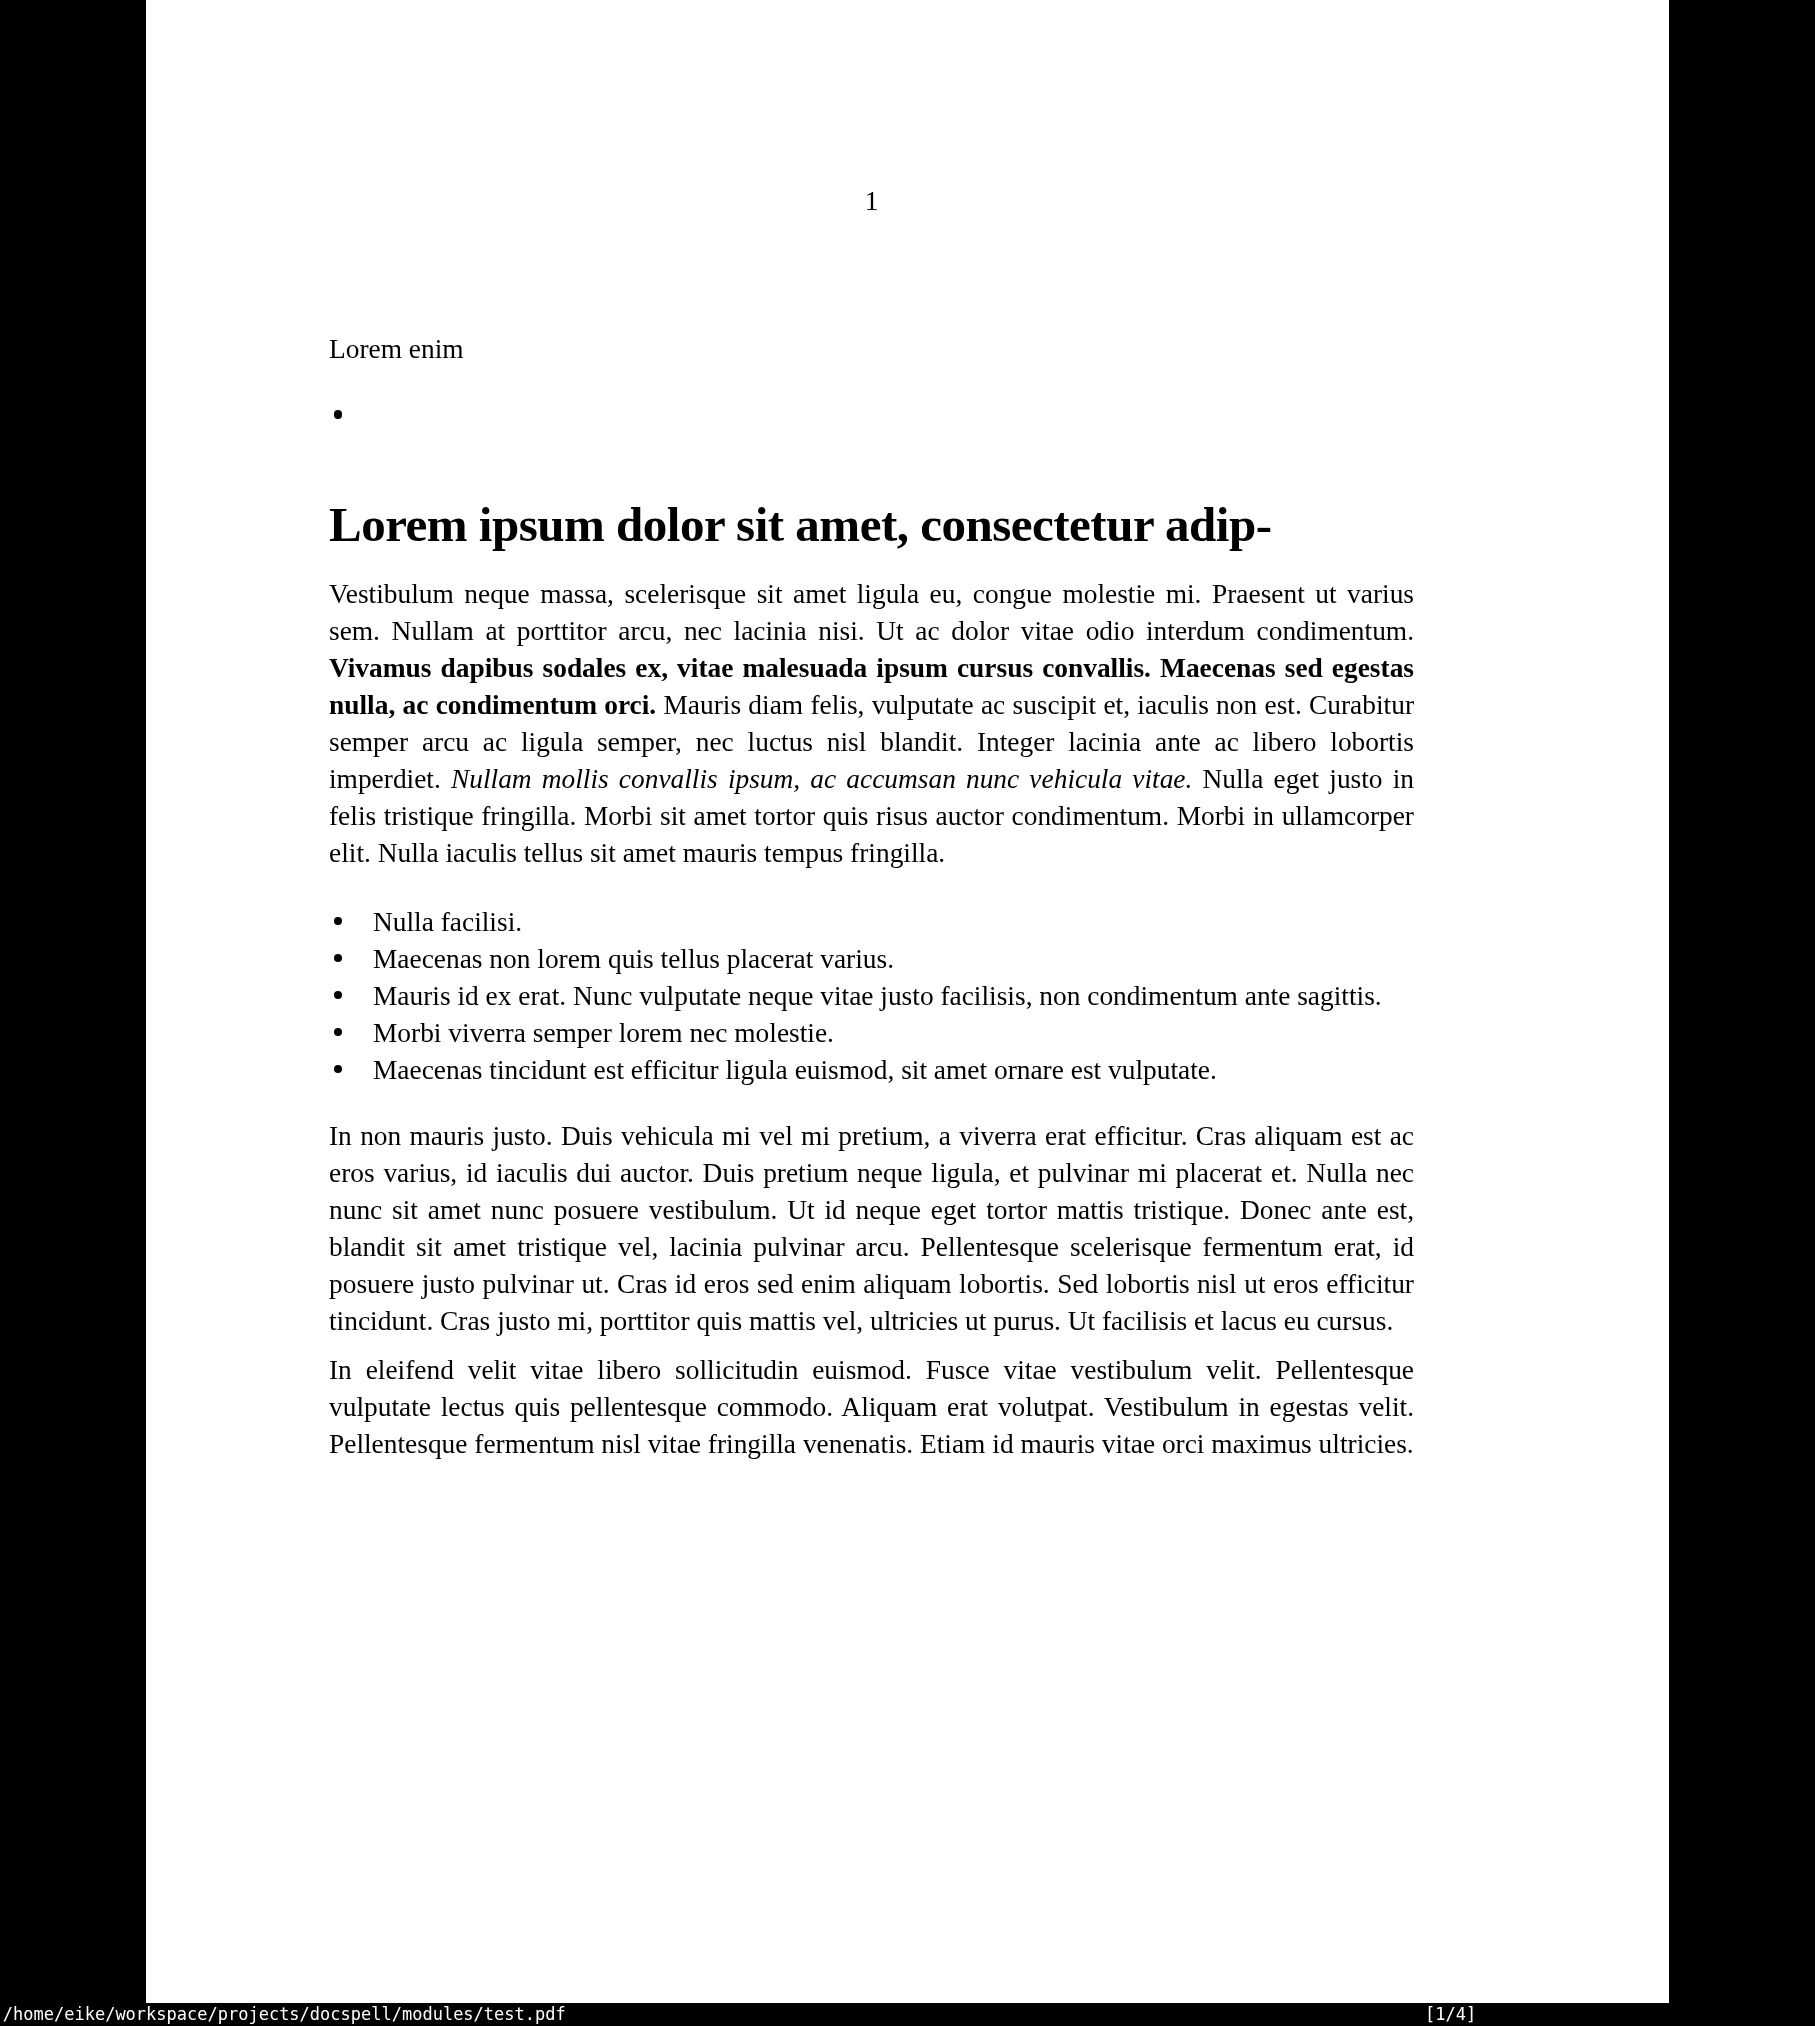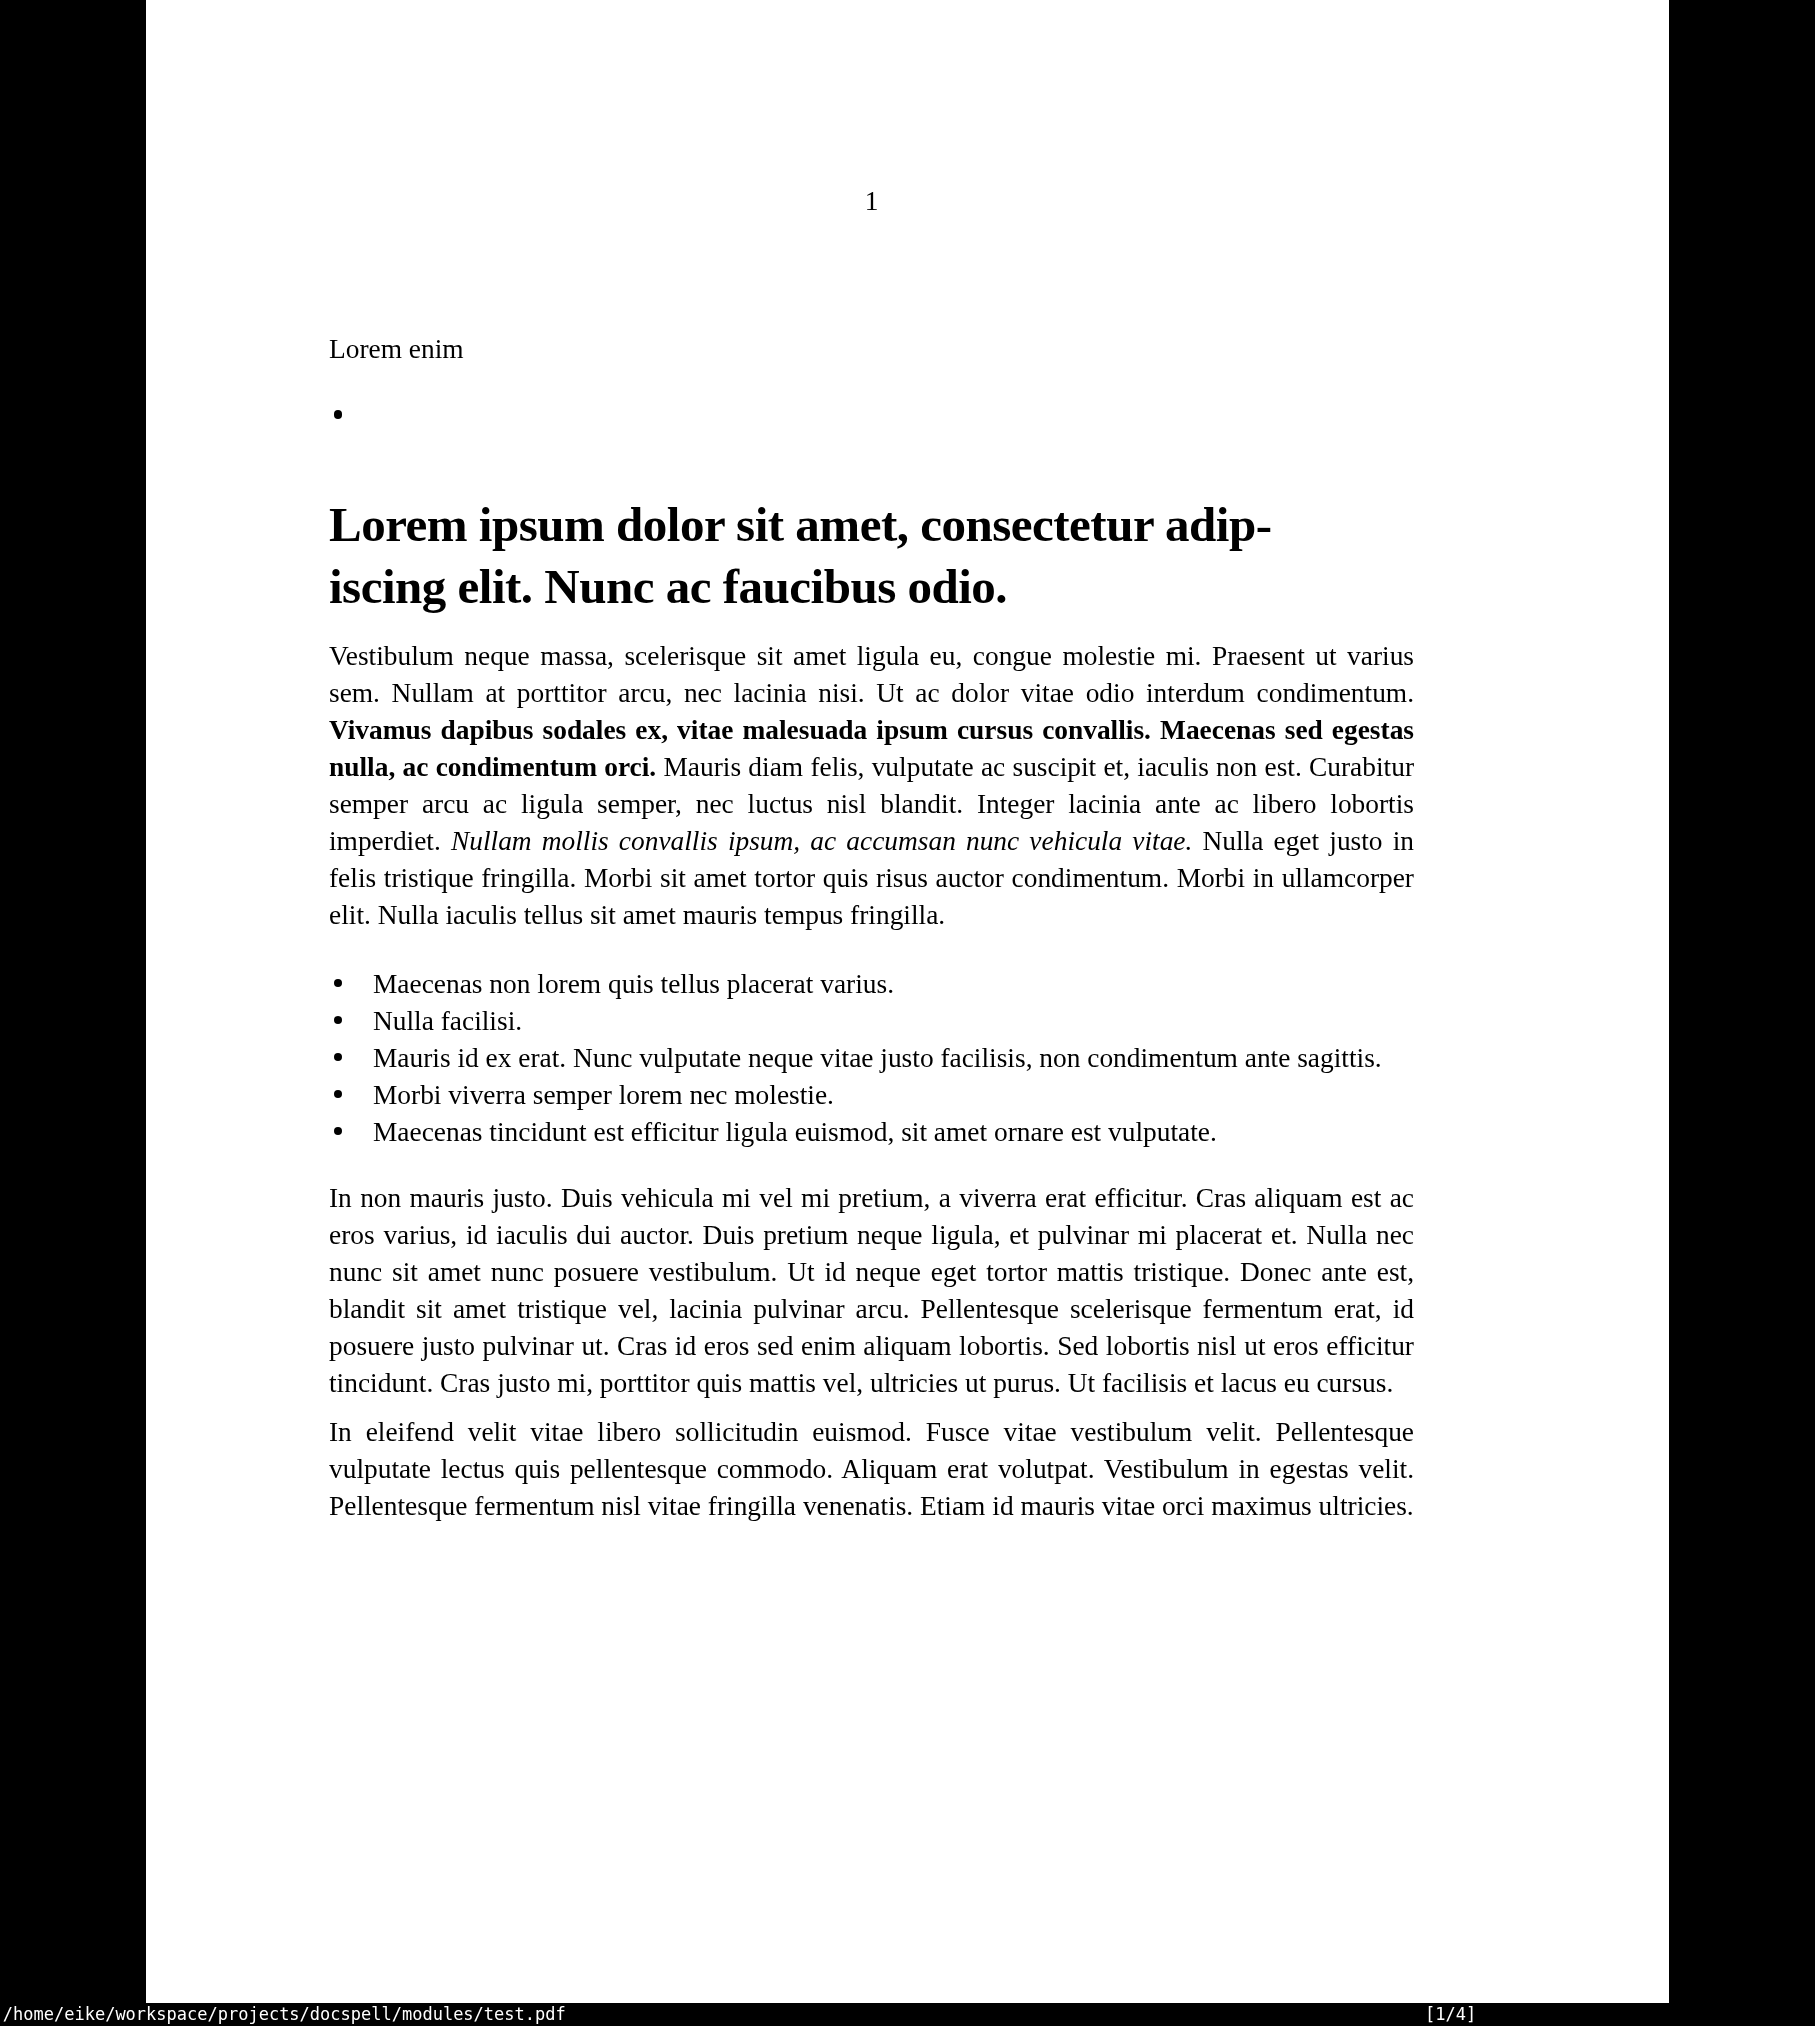--- a/index.html
+++ b/index.html
@@ -108,29 +108,28 @@
     <div class="content">
 
       <div class="pagenum">1</div>
 
       <div class="topline body-text">Lorem enim</div>
 
       <div class="empty-bullet"></div>
 
       <div class="heading">
         <div class="hline">Lorem ipsum dolor sit amet, consectetur adip-</div>
-        <div class="hline">iscing elit. Nunc ac faucibus odio.</div>
       </div>
 
       <div class="para first body-text"><span>Vestibulum neque massa, scelerisque sit amet ligula eu, congue molestie mi. Praesent ut varius sem. Nullam at porttitor arcu, nec lacinia nisi. Ut ac dolor vitae odio interdum condimentum. </span><span class="b">Vivamus dapibus sodales ex, vitae malesuada ipsum cursus convallis. Maecenas sed egestas nulla, ac condimentum orci.</span><span> Mauris diam felis, vulputate ac suscipit et, iaculis non est. Curabitur semper arcu ac ligula semper, nec luctus nisl blandit. Integer lacinia ante ac libero lobortis imperdiet. </span><span class="i">Nullam mollis convallis ipsum, ac accumsan nunc vehicula vitae.</span><span> Nulla eget justo in felis tristique fringilla. Morbi sit amet tortor quis risus auctor condimentum. Morbi in ullamcorper elit. Nulla iaculis tellus sit amet mauris tempus fringilla.</span></div>
 
 
       <ul class="doc-list body-text">
+          <li>Nulla facilisi.</li>
           <li>Maecenas non lorem quis tellus placerat varius.</li>
-          <li>Nulla facilisi.</li>
           <li>Mauris id ex erat. Nunc vulputate neque vitae justo facilisis, non condimentum ante sagittis.</li>
           <li>Morbi viverra semper lorem nec molestie.</li>
           <li>Maecenas tincidunt est efficitur ligula euismod, sit amet ornare est vulputate.</li>
         </ul>
 
       <div class="para after-list body-text">In non mauris justo. Duis vehicula mi vel mi pretium, a viverra erat efficitur. Cras aliquam est ac eros varius, id iaculis dui auctor. Duis pretium neque ligula, et pulvinar mi placerat et. Nulla nec nunc sit amet nunc posuere vestibulum. Ut id neque eget tortor mattis tristique. Donec ante est, blandit sit amet tristique vel, lacinia pulvinar arcu. Pellentesque scelerisque fermentum erat, id posuere justo pulvinar ut. Cras id eros sed enim aliquam lobortis. Sed lobortis nisl ut eros efficitur tincidunt. Cras justo mi, porttitor quis mattis vel, ultricies ut purus. Ut facilisis et lacus eu cursus.</div>
 
       <div class="para body-text">In eleifend velit vitae libero sollicitudin euismod. Fusce vitae vestibulum velit. Pellentesque vulputate lectus quis pellentesque commodo. Aliquam erat volutpat. Vestibulum in egestas velit. Pellentesque fermentum nisl vitae fringilla venenatis. Etiam id mauris vitae orci maximus ultricies.</div>
 
     </div>

